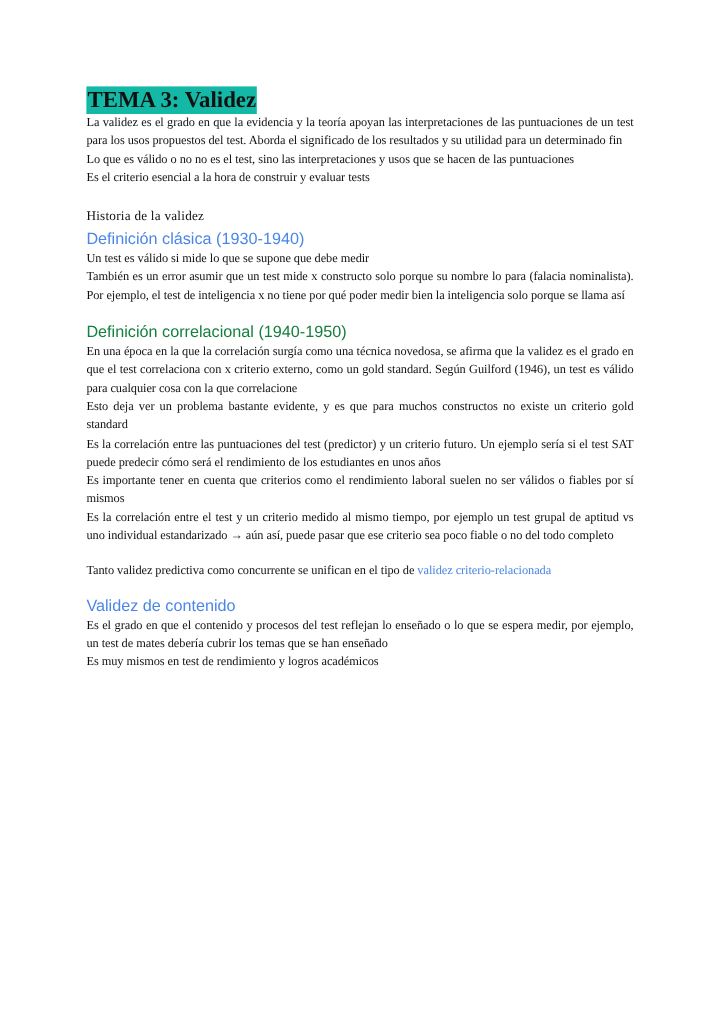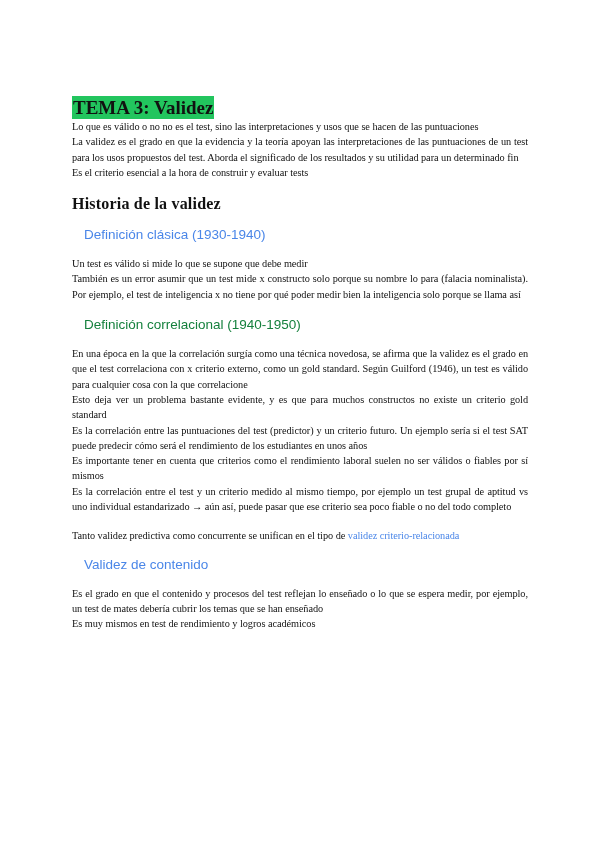--- a/index.html
+++ b/index.html
@@ -15,44 +15,44 @@
       line-height: 23px;
       padding: 0 1px;
       margin: 0;
     }
     .para {
       font-size: 10.3px; line-height: 15.3px;
       margin: 0; text-align: justify;
       letter-spacing: -0.05px;
     }
     .h1 {
-      font-size: 16px; font-weight: bold;
+      font-size: 11px; font-weight: normal;
       line-height: 20px; margin: 14px 0 0 0;
       letter-spacing: 0.2px;
     }
     .h2 {
       font-family: "Liberation Sans", "DejaVu Sans", sans-serif;
       font-size: 13.5px; line-height: 18px;
-      font-weight: normal; margin: 12px;
+      font-weight: normal; margin: 0;
     }
     .h2.spaced { margin-top: 9px; }
     .blank { height: 14px; }
     .link { }
   </style>
 </head>
 <body>
 
 <div class="page">
 
   <div>
-    <h1 class="title" style="background:#22c55e;margin-top:24px;">TEMA 3: Validez</h1>
+    <h1 class="title" style="background:#14b8a6;">TEMA 3: Validez</h1>
   </div>
 
+  <p class="para">La validez es el grado en que la evidencia y la teoría apoyan las interpretaciones de las puntuaciones de un test para los usos propuestos del test. Aborda el significado de los resultados y su utilidad para un determinado fin</p>
   <p class="para">Lo que es válido o no no es el test, sino las interpretaciones y usos que se hacen de las puntuaciones</p>
-  <p class="para">La validez es el grado en que la evidencia y la teoría apoyan las interpretaciones de las puntuaciones de un test para los usos propuestos del test. Aborda el significado de los resultados y su utilidad para un determinado fin</p>
   <p class="para">Es el criterio esencial a la hora de construir y evaluar tests</p>
 
   <h2 class="h1">Historia de la validez</h2>
 
   <h3 class="h2" style="color:#4a86e8;">Definición clásica (1930-1940)</h3>
   <p class="para">Un test es válido si mide lo que se supone que debe medir</p>
   <p class="para">También es un error asumir que un test mide x constructo solo porque su nombre lo para (falacia nominalista). Por ejemplo, el test de inteligencia x no tiene por qué poder medir bien la inteligencia solo porque se llama así</p>
 
   <h3 class="h2 spaced" style="color:#15803d; margin-top:14px;">Definición correlacional (1940-1950)</h3>
   <p class="para">En una época en la que la correlación surgía como una técnica novedosa, se afirma que la validez es el grado en que el test correlaciona con x criterio externo, como un gold standard. Según Guilford (1946), un test es válido para cualquier cosa con la que correlacione</p>

